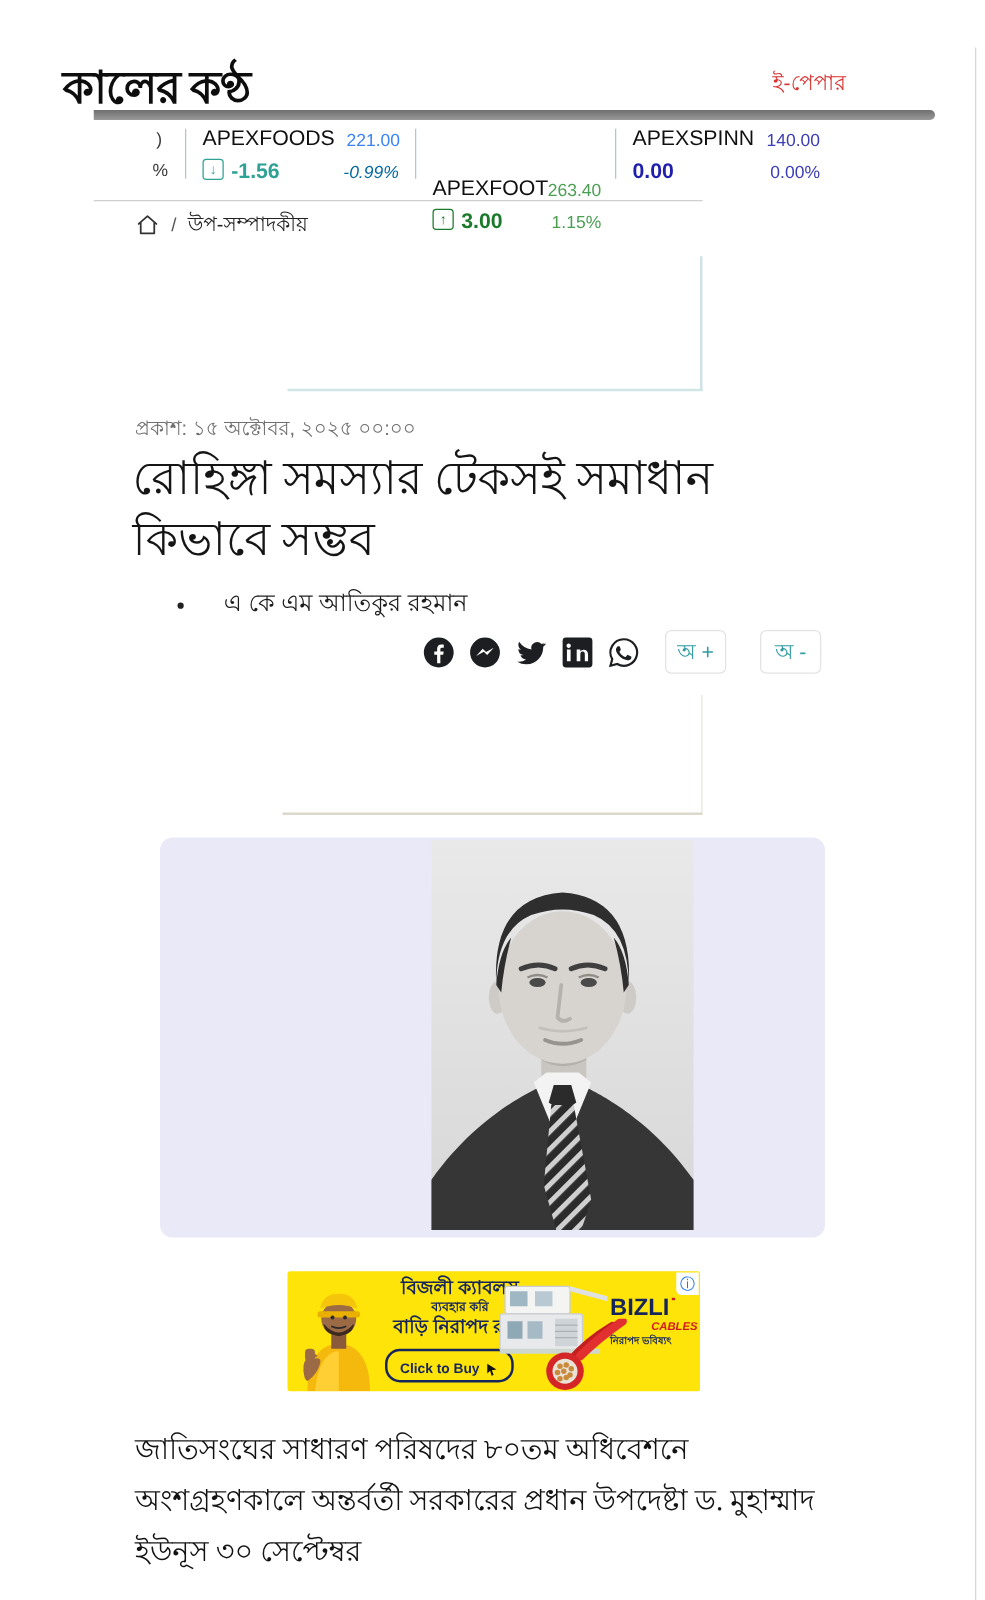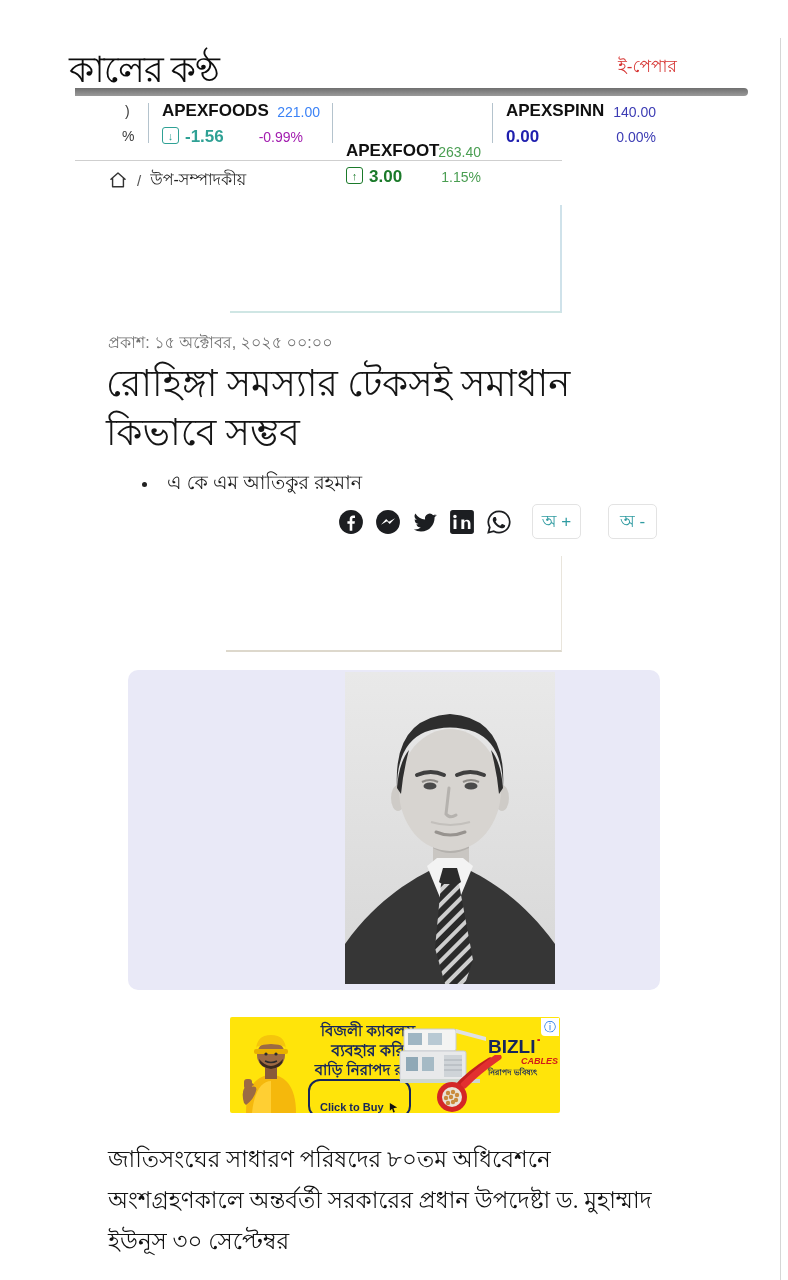--- a/index.html
+++ b/index.html
@@ -6,22 +6,22 @@
   html,body { background:#ffffff; }
   body { font-family:"Liberation Sans", sans-serif; }
   .page {
     position:relative; width:788px; height:1280px; margin:0 auto;
     background:#ffffff; overflow:hidden;
   }
   .abs { position:absolute; }
 
   
   .logo {
-    left:50px; top:42px; font-size:36px; font-weight:normal; color:#0d0d0d;
-    letter-spacing:-1px; font-family:"Liberation Serif", serif; cursor:pointer;margin-left:19px;
+    left:50px; top:42px; font-size:36px; font-weight:bold; color:#0d0d0d;
+    letter-spacing:-1px; font-family:"Liberation Serif", serif; cursor:pointer;
   }
   .epaper {
     left:618px; top:53px; font-size:17px; color:#d63230; cursor:pointer;
     font-weight:500;
   }
   .page-right-edge {
     left:780px; top:38px; width:1px; height:1242px; background:#d6d6d6;
   }
 
   
@@ -30,21 +30,21 @@
     background:linear-gradient(to bottom,#6f6f6f,#9a9a9a);
     border-radius:0 6px 6px 0;
   }
   .ticker {
     left:38px; top:96px; width:625px; height:64px; background:#ffffff;
   }
   .ticker-bottom-line {
     left:75px; top:160px; width:487px; height:1px; background:#cfcfcf;
   }
   .ticker-divider { top:103px; width:1px; height:38px; background:#b4c3cd; }
-  .t-sym { font-size:17px; font-weight:bold; color:#101010; }
+  .t-sym { font-size:17px; font-weight:normal; color:#101010; }
   .t-price { font-size:14px; }
   .t-chg { font-size:17px; font-weight:bold; }
   .t-pct { font-size:14px; }
   .t-arrowbox {
     display:inline-block; width:17px; height:17px; border-radius:3px;
     font-size:11px; line-height:16px; text-align:center; vertical-align:1px;
     margin-right:4px;
   }
   .t-partial { color:#3a3a3a; font-size:14px; }
 
@@ -62,21 +62,21 @@
     left:226px; top:556px; width:336px; height:96px;
     border-right:1px solid #e9e5dc; border-bottom:2px solid #ddd8cc;
   }
 
   
   .pubdate { left:108px; top:330px; font-size:16px; color:#707070; }
   .headline {
     left:106px; top:360px; width:545px; font-size:37px; line-height:1.32;
     color:#151515; font-weight:400; font-family:"Liberation Serif", serif;
   }
-  .author-row { left:142px; top:468px; display:flex; align-items:center; gap:20px; }
+  .author-row { left:142px; top:468px; display:flex; align-items:center; gap:32px; }
   .author-dot { width:5px; height:5px; border-radius:50%; background:#222; }
   .author-name { font-size:19px; color:#1c1c1c; cursor:pointer; }
 
   
   .share-row { left:338px; top:504px; display:flex; align-items:center; gap:11px; }
   .sicon { width:26px; height:26px; cursor:pointer; display:block; }
   .fontbtn {
     width:49px; height:35px; border:1px solid #e3e3e3; border-radius:5px;
     background:#fff; color:#2f9ba1; font-size:17px; cursor:pointer;
     display:flex; align-items:center; justify-content:center; margin-left:9px;
@@ -92,24 +92,24 @@
   
   .banner {
     left:230px; top:1017px; width:330px; height:96px; background:#ffe40a;
     border-radius:2px; overflow:hidden; cursor:pointer;
   }
   .banner-text {
     position:absolute; left:58px; top:5px; width:160px; text-align:center;
     color:#16265c; font-weight:bold; line-height:1.25;
   }
   .banner-line1 { font-size:15px; }
-  .banner-line2 { font-size:16px; }
+  .banner-line2 { font-size:10px; }
   .banner-line3 { font-size:15px; }
   .cta-btn {
-    position:absolute; left:78px; top:62px; padding:20px 10px 3px 10px;
+    position:absolute; left:78px; top:62px; padding:8px 10px 3px 10px;
     border:2px solid #16265c; border-radius:12px; color:#16265c;
     font-size:11px; font-weight:bold; background:transparent; cursor:pointer;
     display:flex; align-items:center; gap:4px;
   }
   .brand-block { position:absolute; left:258px; top:20px; width:70px; line-height:1; }
   .brand-main { font-size:19px; font-weight:bold; color:#16265c; letter-spacing:0; }
   .brand-dot { color:#d11a1a; }
   .brand-sub { font-size:9px; font-weight:bold; color:#d11a1a; font-style:italic; text-align:right; margin-top:1px; }
   .brand-tag { font-size:8px; font-weight:bold; color:#16265c; margin-top:3px; text-align:left; }
   .info-chip {
@@ -140,21 +140,21 @@
     <span class="abs t-partial" style="left:87px; top:7px;">)</span>
     <span class="abs t-partial" style="left:84px; top:32px;">%</span>
 
     <div class="abs ticker-divider" style="left:110px; top:7px; height:40px;"></div>
 
     <div class="abs" style="left:124px; top:0; width:158px; height:64px;">
       <span class="abs t-sym" style="left:0; top:5px;">APEXFOODS</span>
       <span class="abs t-price" style="right:0; top:8px; color:#3b82f6;">221.00</span>
       <span class="abs t-arrowbox" style="left:0; top:31px; border:1.5px solid #2fa195; color:#2fa195;">↓</span>
       <span class="abs t-chg" style="left:23px; top:31px; color:#2fa195;">-1.56</span>
-      <span class="abs t-pct" style="right:17px; top:33px; color:#a21caf;">-0.99%</span>
+      <span class="abs t-pct" style="right:1px; top:33px; color:#0369a1;font-style:italic;">-0.99%</span>
     </div>
 
     <div class="abs ticker-divider" style="left:294px; top:7px; height:40px;"></div>
 
     <div class="abs" style="left:308px; top:0; width:135px; height:64px;margin-top:40px;">
       <span class="abs t-sym" style="left:0; top:5px;">APEXFOOT</span>
       <span class="abs t-price" style="right:0; top:8px; color:#4a9e52;">263.40</span>
       <span class="abs t-arrowbox" style="left:0; top:31px; border:1.5px solid #1b7a2a; color:#1b7a2a;">↑</span>
       <span class="abs t-chg" style="left:23px; top:31px; color:#1b7a2a;">3.00</span>
       <span class="abs t-pct" style="right:0; top:33px; color:#4a9e52;">1.15%</span>

